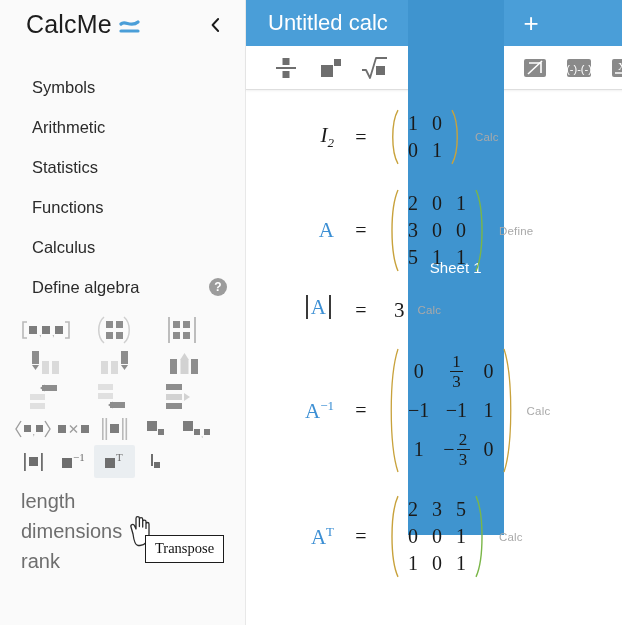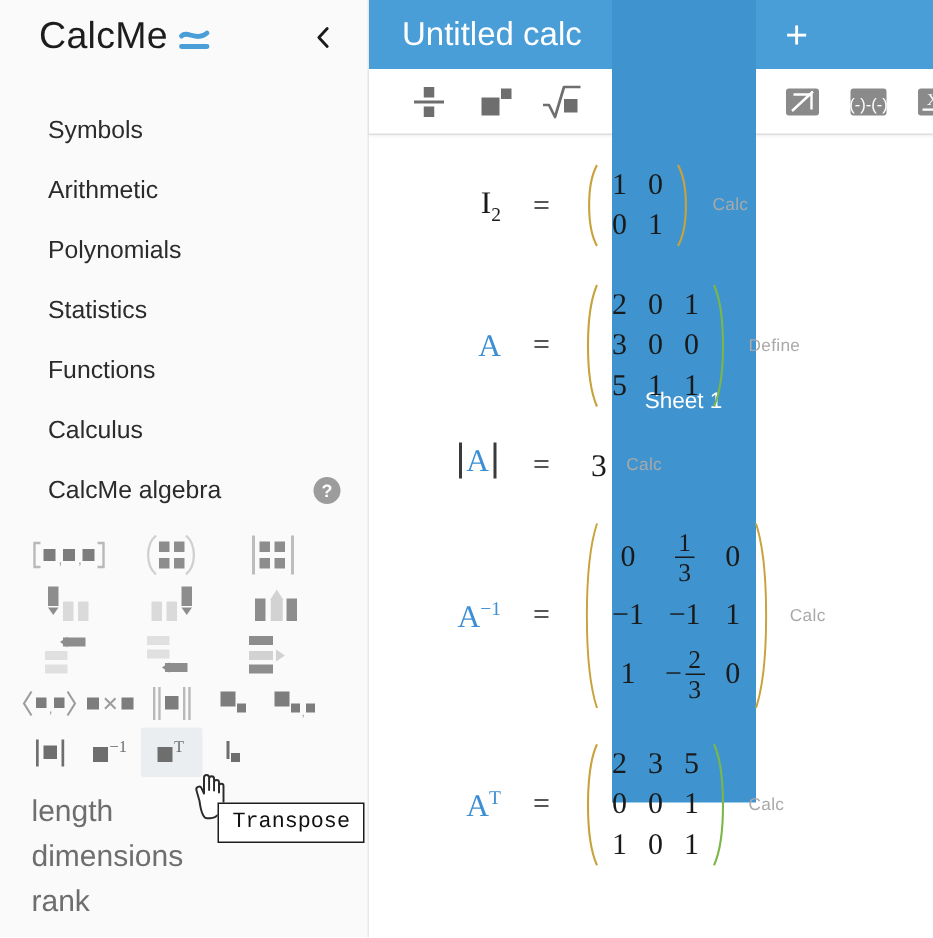--- a/index.html
+++ b/index.html
@@ -82,21 +82,21 @@
     font-size: 20px; color: #6e6e6e; cursor: pointer;
   }
 
   
   #cursor { position: absolute; left: 124px; top: 512px; pointer-events: none; }
   #tooltip {
     position: absolute; left: 145px; top: 535px;
     background: #ffffff; border: 1px solid #1c1c1c;
     padding: 4px 9px 5px 9px;
     font-size: 14.5px; color: #111;
-    font-family: Liberation Mono, monospace;
+    font-family: Liberation Serif, serif;
     white-space: nowrap;
     z-index: 40;
   }
 
   
   #main { flex: 1 1 auto; height: 625px; position: relative; background: #fff; }
   .tabbar {
     height: 46px; background: #4a9ed8;
     display: flex; align-items: stretch;
   }
@@ -133,21 +133,21 @@
     display: flex; align-items: center;
     padding-left: 14px;
   }
   .lhs {
     min-width: 74px; text-align: right;
     font-family: "Liberation Serif", serif;
     font-size: 21px;
     color: #3c8fd4;
     padding-right: 0;
   }
-  .lhs.black { color: #1a1a1a; }
+  .lhs.black { color: #1a1a1a; font-style: italic; }
   .eq {
     width: 54px; text-align: center;
     font-family: "Liberation Serif", serif;
     font-size: 20px; color: #1a1a1a;
   }
   .rhs { display: flex; align-items: center; }
   .tag {
     margin-left: 13px; font-size: 11.5px; color: #a9a9a9;
     letter-spacing: .2px;
     font-family: "Liberation Sans", sans-serif;
@@ -207,33 +207,30 @@
     </div>
 
     <div class="nav">
       <div class="nav-item">
         <span>Symbols</span>
       </div>
       <div class="nav-item">
         <span>Arithmetic</span>
       </div>
       <div class="nav-item">
-        <span>Polynomials</span>
-      </div>
-      <div class="nav-item">
         <span>Statistics</span>
       </div>
       <div class="nav-item">
         <span>Functions</span>
       </div>
       <div class="nav-item">
         <span>Calculus</span>
       </div>
       <div class="nav-item active">
-        <span>CalcMe algebra</span>
+        <span>Define algebra</span>
         <span class="help">?</span>
       </div>
     </div>
 
     <div class="icon-grid">
 
       <div class="igrow three">
         <div class="igcell">
           <svg width="52" height="24" viewBox="0 0 52 24">
             <path d="M7 4 L3 4 L3 20 L7 20" stroke="#b9b9b9" stroke-width="1.6" fill="none"></path>

